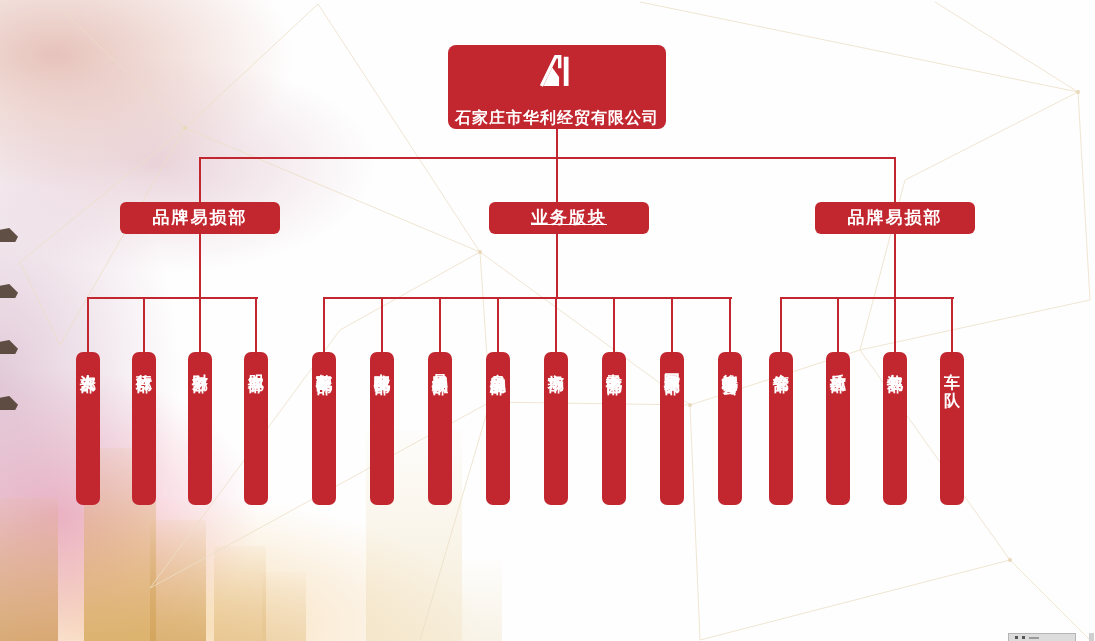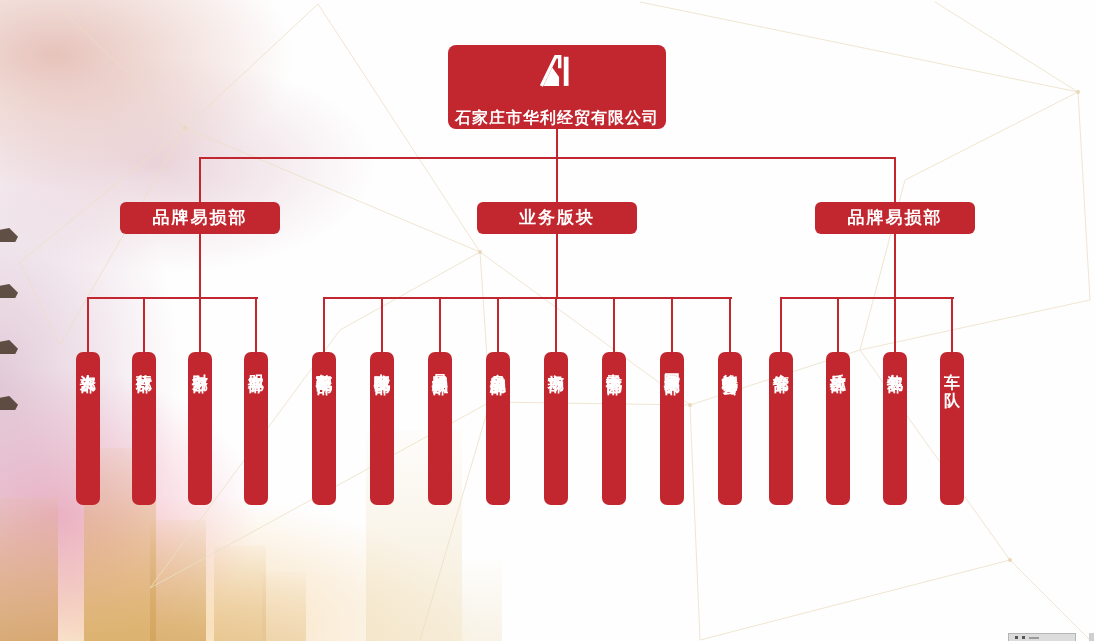--- a/index.html
+++ b/index.html
@@ -145,21 +145,21 @@
   <div class="node root-box">
     <svg width="54" height="48" viewBox="0 0 64 56">
       <polyline points="9,50 30,7 36,7 36,24" fill="none" stroke="#ffffff" stroke-width="5"></polyline>
       <polygon points="12,50 25,23 35,37 35,50" fill="#ffffff"></polygon>
       <rect x="42" y="7" width="7" height="43" fill="#ffffff"></rect>
     </svg>
     <div class="root-name">石家庄市华利经贸有限公司</div>
   </div>
 
   <div class="node section-box" style="left:120px;">品牌易损部</div>
-  <div class="node section-box" style="left:477px;">业务版块</div>
+  <div class="node section-box" style="left:489px;text-decoration:underline;">业务版块</div>
   <div class="node section-box" style="left:815px;">品牌易损部</div>
 
   <div class="node dept" style="left:76px;">
       <span>人资部</span>
     </div>
   <div class="node dept" style="left:132px;">
       <span>行政部</span>
     </div>
   <div class="node dept" style="left:188px;">
       <span>财务部</span>

